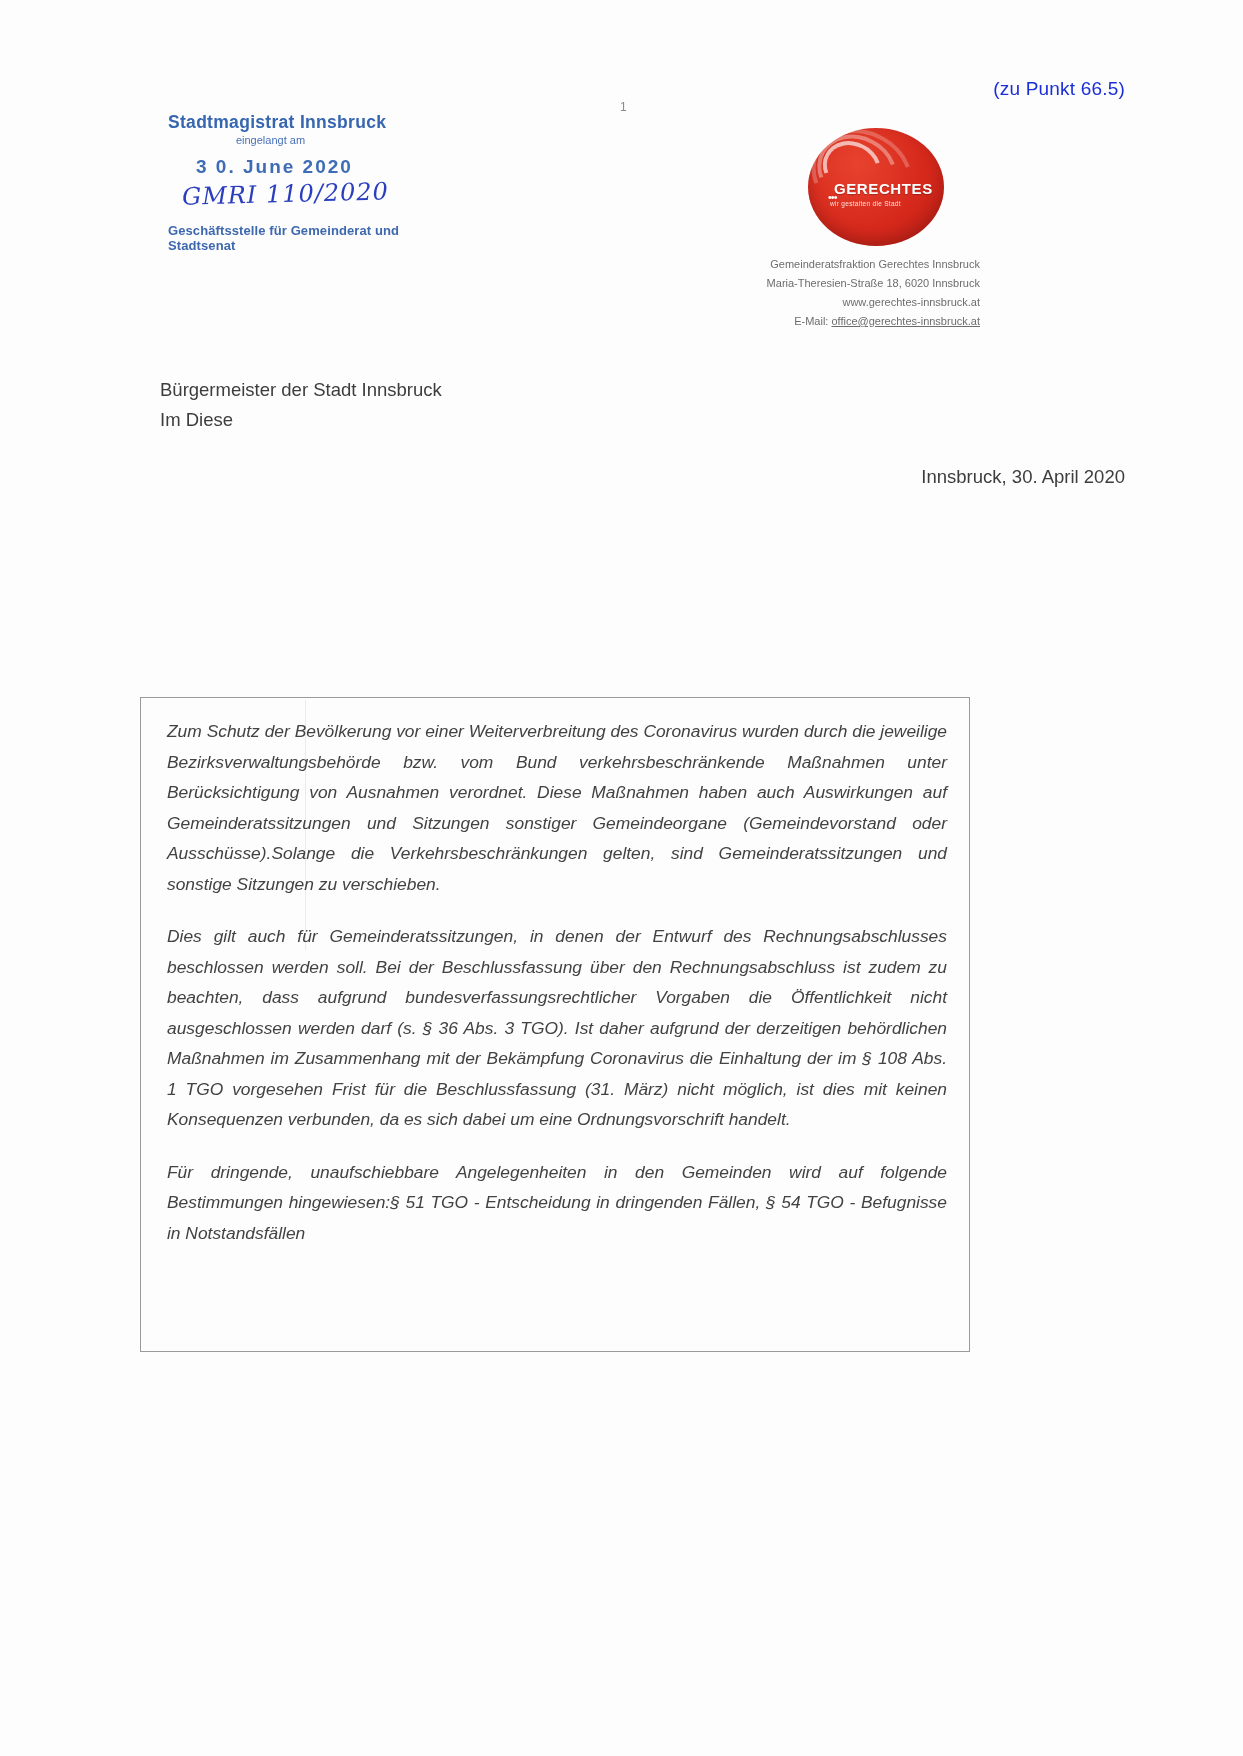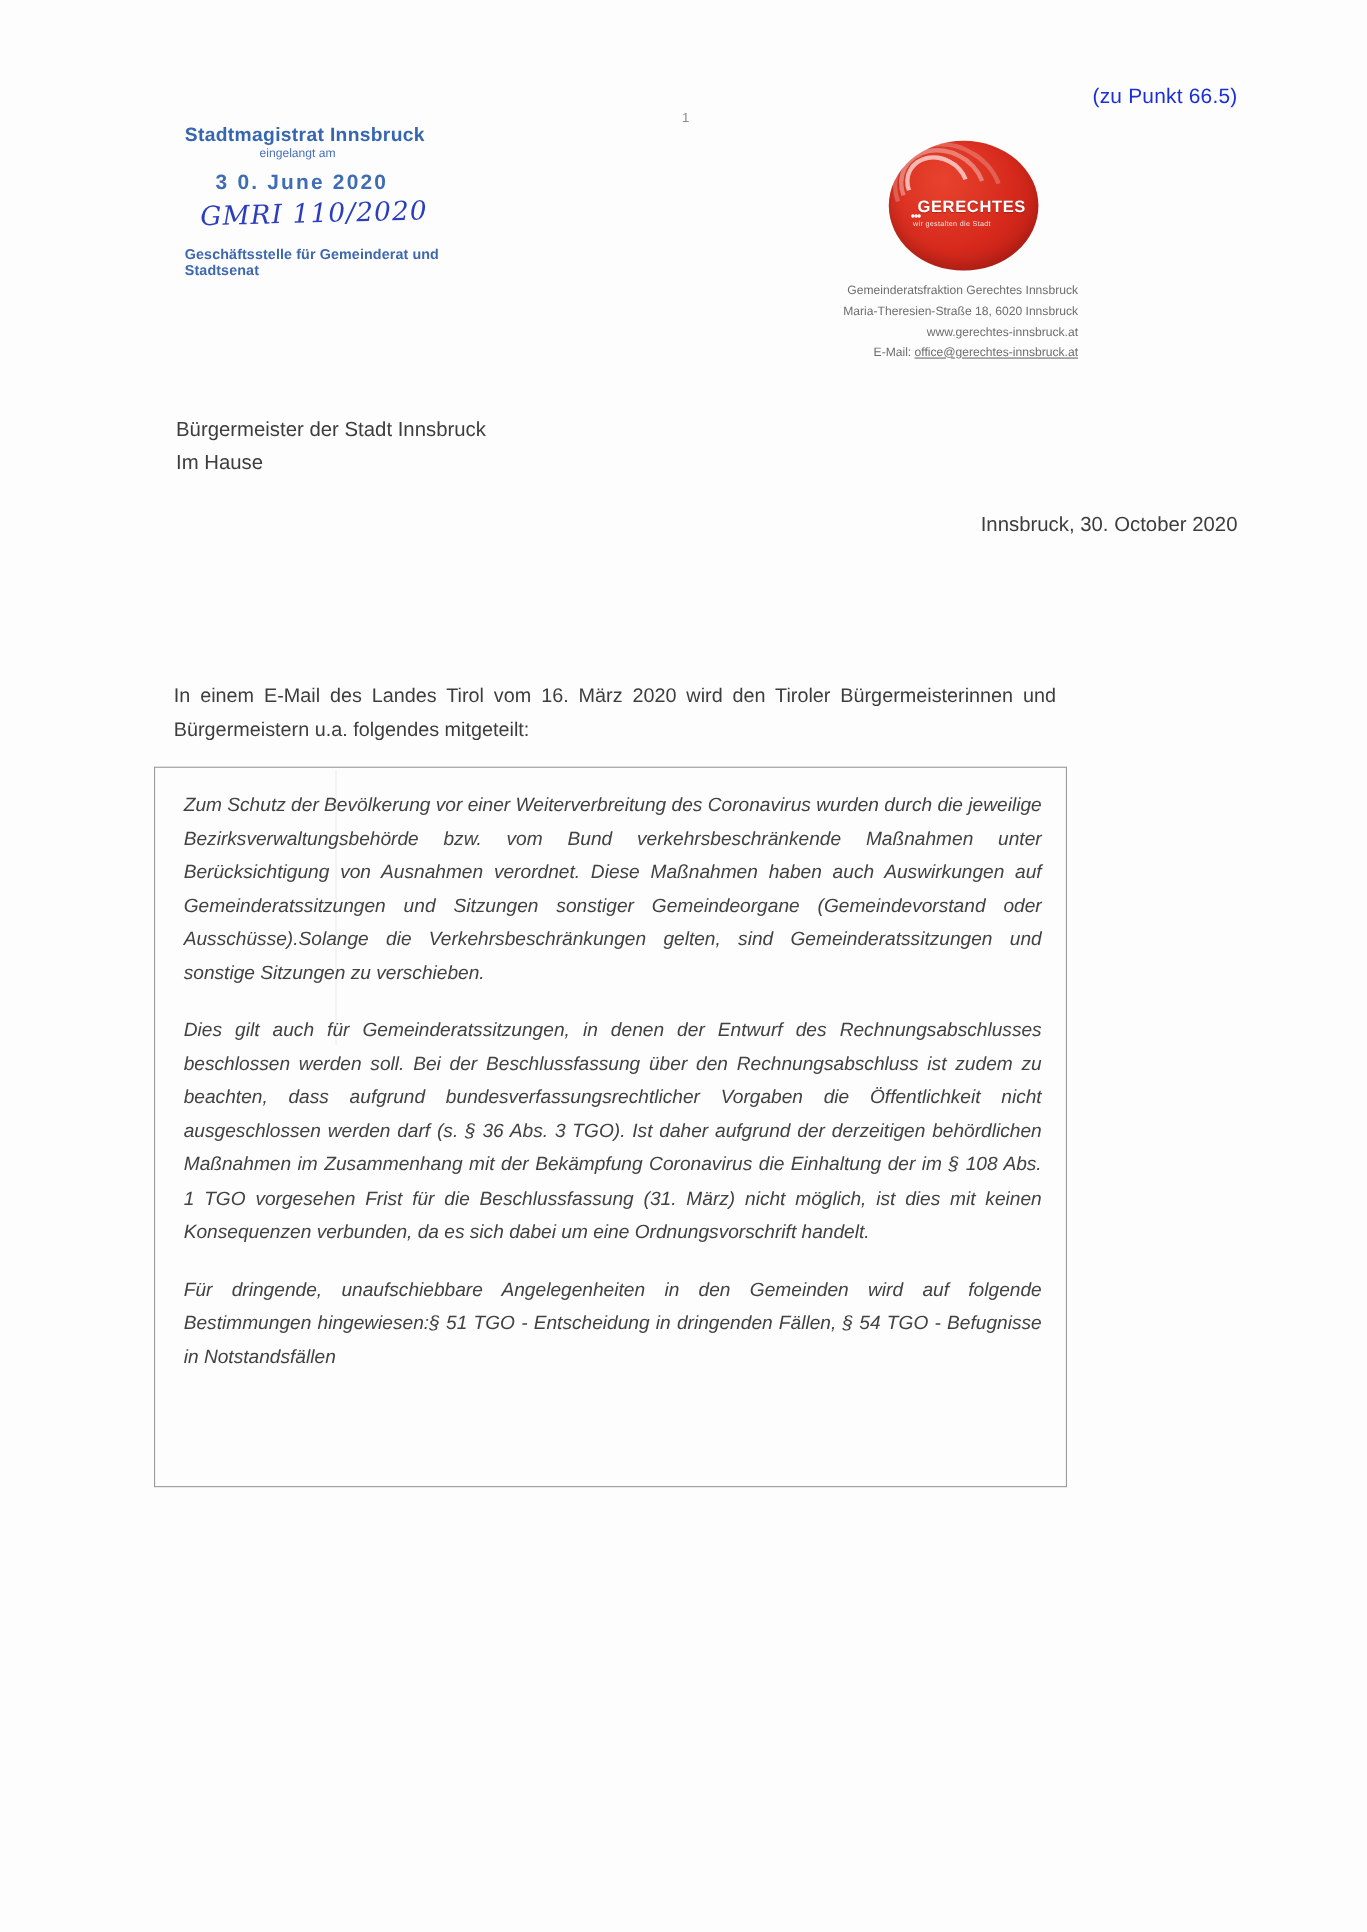--- a/index.html
+++ b/index.html
@@ -263,26 +263,25 @@
     <div>Maria-Theresien-Straße 18, 6020 Innsbruck</div>
     <div>www.gerechtes-innsbruck.at</div>
     <div>
       <span>E-Mail:</span>
       <a href="#">office@gerechtes-innsbruck.at</a>
     </div>
   </div>
 
   <div class="recipient">
     <div>Bürgermeister der Stadt Innsbruck</div>
-    <div>Im Hause</div>
-  </div>
-
-  <div class="placedate">Innsbruck, 30. October 2020</div>
-
-  <div class="intro">In einem E-Mail des Landes Tirol vom 16. März 2020 wird den Tiroler Bürgermeisterinnen und Bürgermeistern u.a. folgendes mitgeteilt:</div>
+    <div>Im Diese</div>
+  </div>
+
+  <div class="placedate">Innsbruck, 30. April 2020</div>
+
 
   <div class="scanline"></div>
 
   <div class="quote-box">
     <p class="quote-p">Zum Schutz der Bevölkerung vor einer Weiterverbreitung des Coronavirus wurden durch die jeweilige Bezirksverwaltungsbehörde bzw. vom Bund verkehrsbeschränkende Maßnahmen unter Berücksichtigung von Ausnahmen verordnet. Diese Maßnahmen haben auch Auswirkungen auf Gemeinderatssitzungen und Sitzungen sonstiger Gemeindeorgane (Gemeindevorstand oder Ausschüsse).Solange die Verkehrsbeschränkungen gelten, sind Gemeinderatssitzungen und sonstige Sitzungen zu verschieben.</p>
     <p class="quote-p">Dies gilt auch für Gemeinderatssitzungen, in denen der Entwurf des Rechnungsabschlusses beschlossen werden soll. Bei der Beschlussfassung über den Rechnungsabschluss ist zudem zu beachten, dass aufgrund bundesverfassungsrechtlicher Vorgaben die Öffentlichkeit nicht ausgeschlossen werden darf (s. § 36 Abs. 3 TGO). Ist daher aufgrund der derzeitigen behördlichen Maßnahmen im Zusammenhang mit der Bekämpfung Coronavirus die Einhaltung der im § 108 Abs. 1 TGO vorgesehen Frist für die Beschlussfassung (31. März) nicht möglich, ist dies mit keinen Konsequenzen verbunden, da es sich dabei um eine Ordnungsvorschrift handelt.</p>
     <p class="quote-p">Für dringende, unaufschiebbare Angelegenheiten in den Gemeinden wird auf folgende Bestimmungen hingewiesen:§ 51 TGO - Entscheidung in dringenden Fällen, § 54 TGO - Befugnisse in Notstandsfällen</p>
   </div>
 
 </div>

